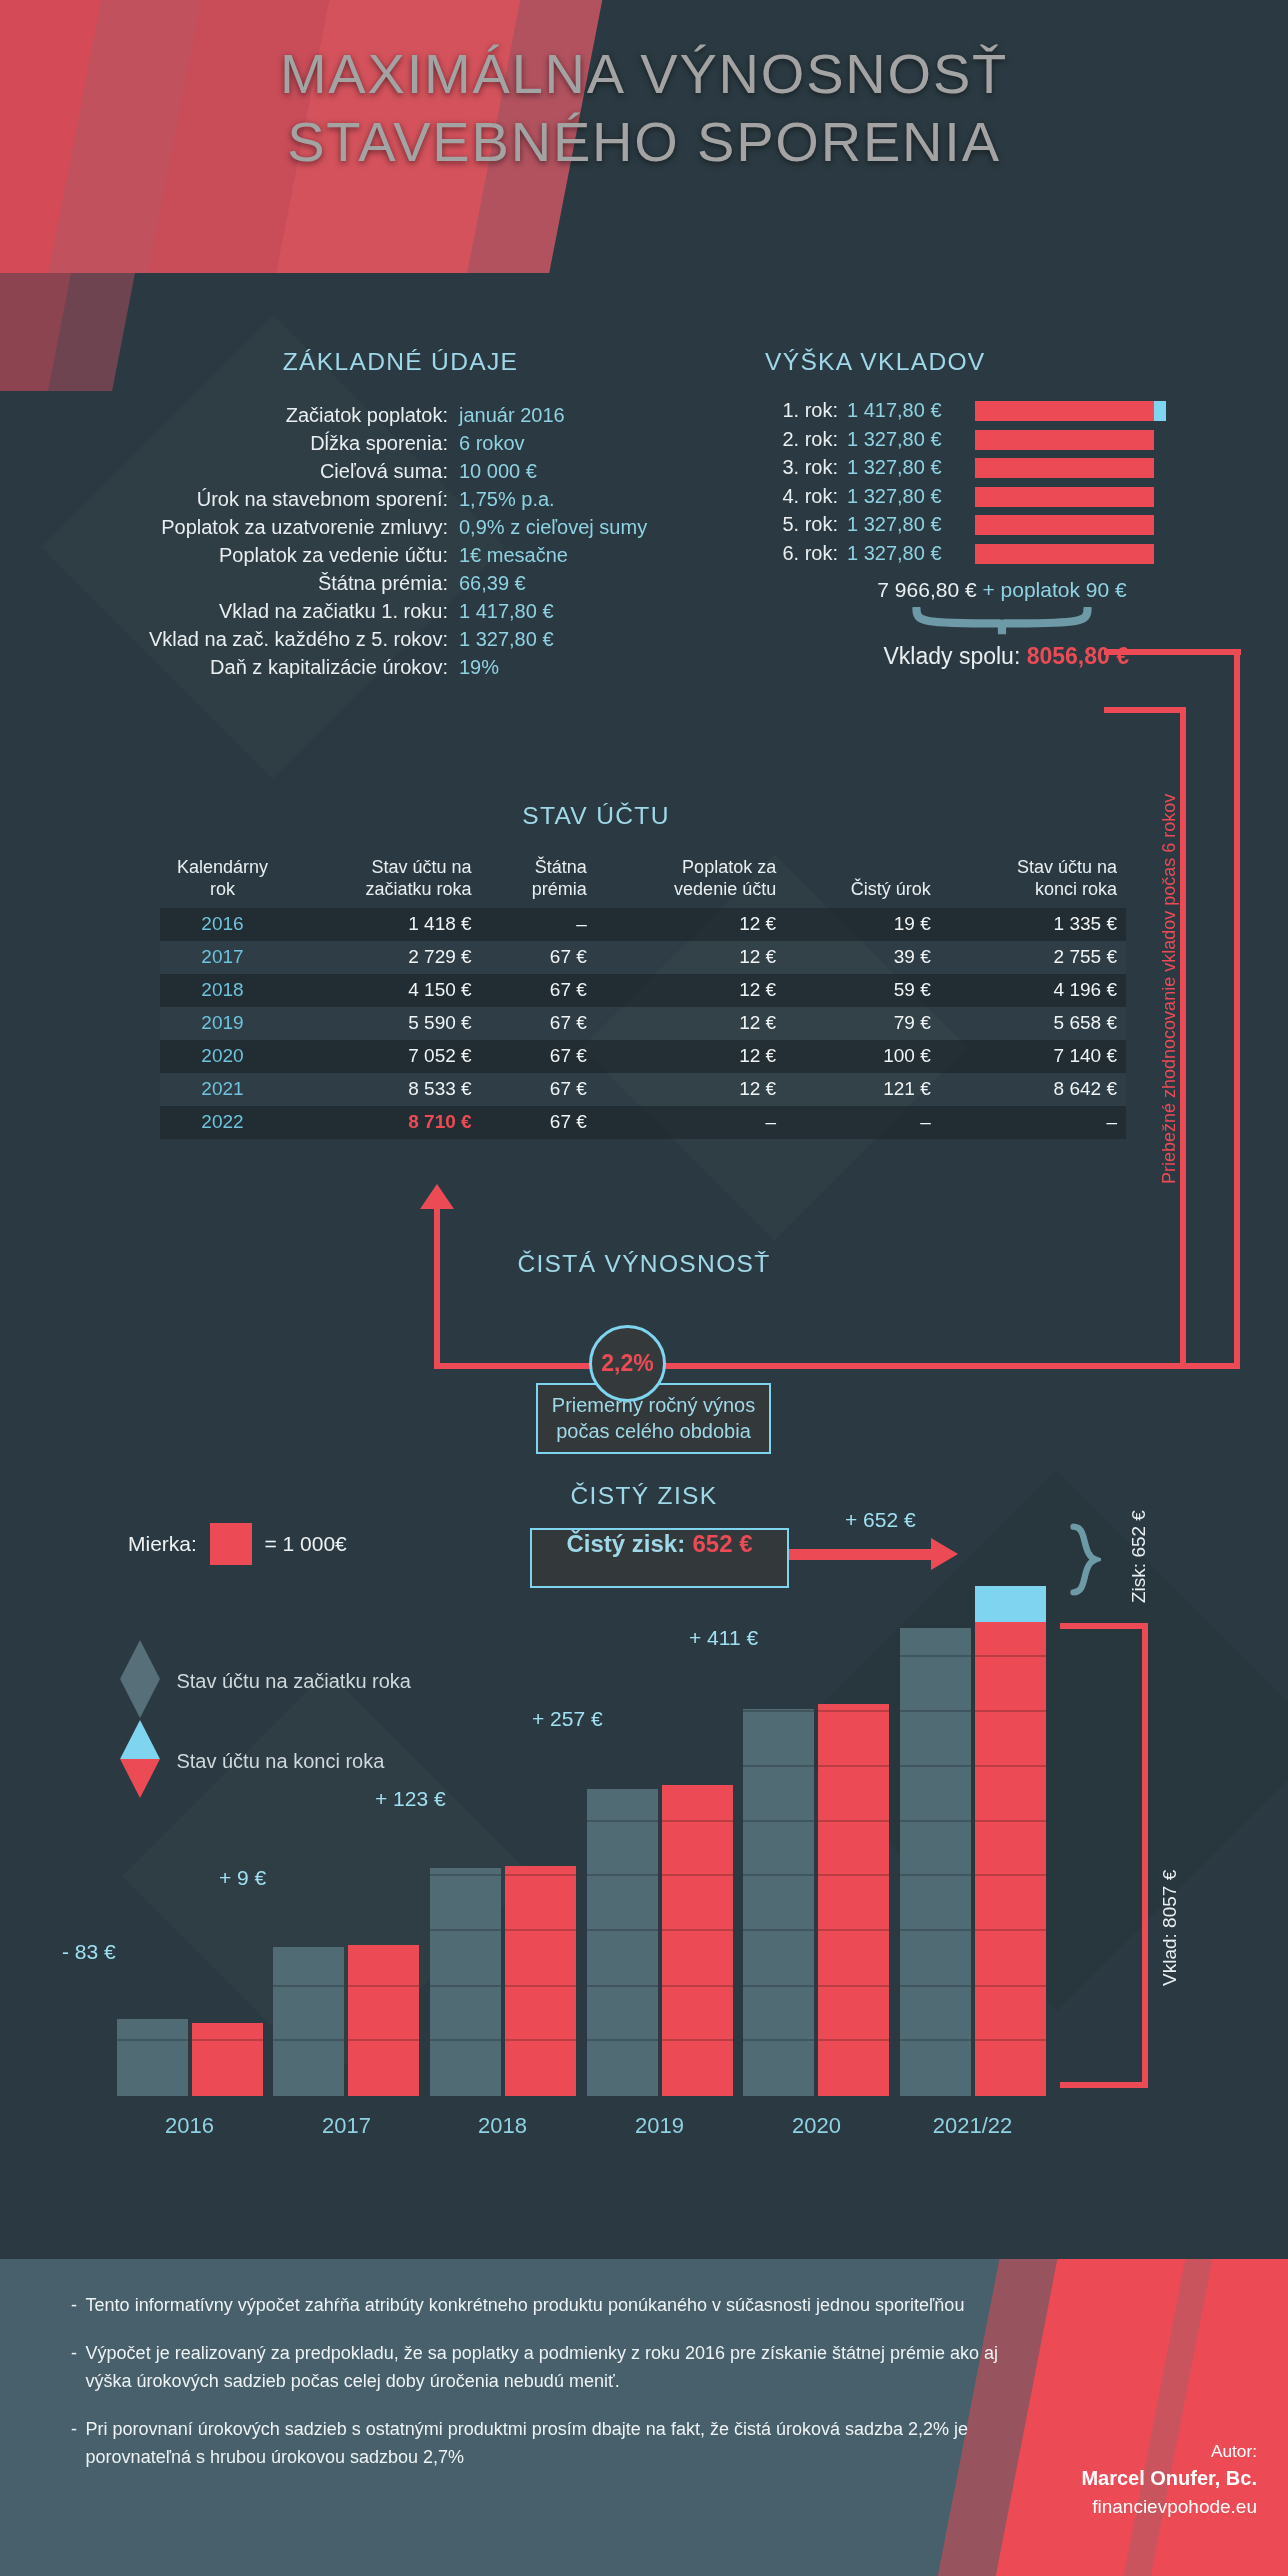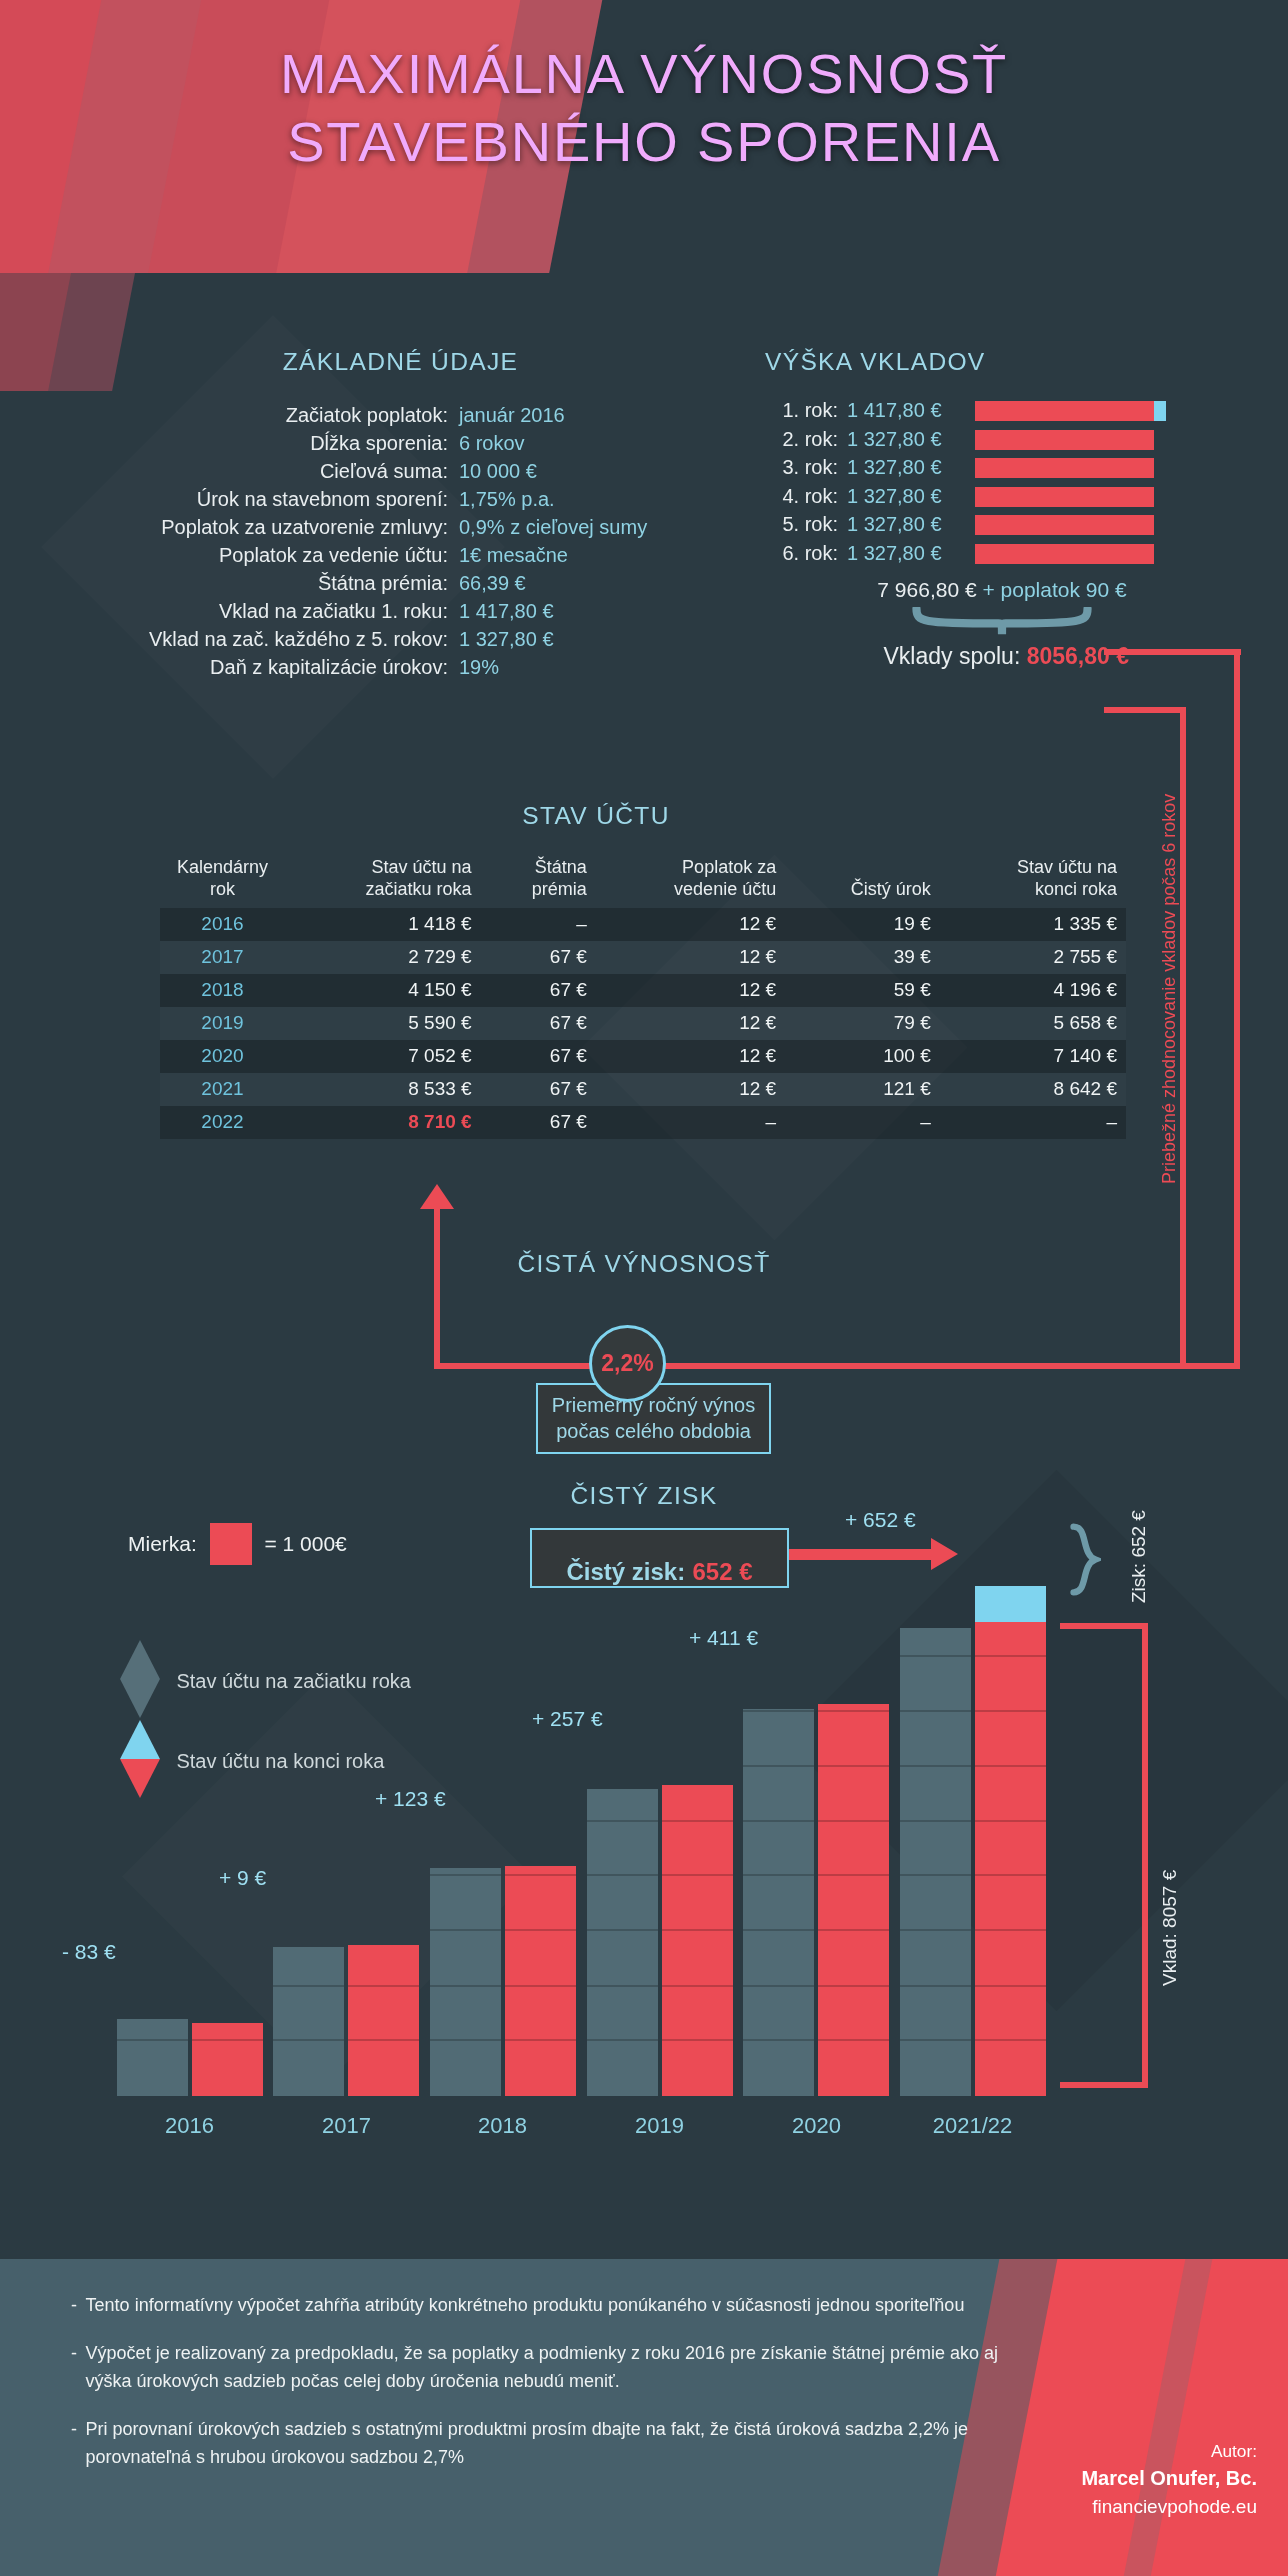--- a/index.html
+++ b/index.html
@@ -8,21 +8,21 @@
 
   
   .bg-base{position:absolute;inset:0;background:#2b3a42;}
   .poly{position:absolute;background:rgba(255,255,255,0.018);}
   .poly2{position:absolute;background:rgba(0,0,0,0.06);}
 
   
   .header{position:absolute;left:0;top:0;width:1288px;height:273px;overflow:hidden;background:#2b3a42;}
   .hstripe{position:absolute;top:-73px;height:437px;transform:skewX(-11deg);}
   .htitle{position:absolute;left:0;top:40px;width:1288px;text-align:center;
-    font-size:56px;letter-spacing:1.8px;color:#f0abfc;font-weight:300;line-height:1.22;
+    font-size:56px;letter-spacing:1.8px;color:#a3a3a3;font-weight:300;line-height:1.22;
     text-shadow:0 1.8px 6.4px rgba(0,0,0,.55);}
   .htitle div{white-space:nowrap;}
 
   
   .footer{position:absolute;left:0;top:2259px;width:1288px;height:317px;overflow:hidden;background:#47606b;}
   .fstripe{position:absolute;top:-55px;height:474px;transform:skewX(-11deg);}
   .fnotes{position:absolute;left:71px;top:33px;width:929px;color:#eef2f3;font-size:18px;line-height:1.55;}
   .fnote{margin-bottom:20px;display:flex;}
   .fdash{width:14.6px;flex:none;}
   .fauthor{position:absolute;right:31px;top:180px;text-align:right;color:#fff;line-height:1.45;}
@@ -77,21 +77,21 @@
   #cv-title{left:0;top:1250px;width:1288px;text-align:center;}
   .circle{position:absolute;left:589px;top:1325px;width:71px;height:71px;border-radius:50%;
     background:#343a3c;border:3.6px solid #7fd4ef;display:flex;align-items:center;justify-content:center;
     color:#ec4b55;font-size:23px;font-weight:bold;z-index:6;}
   .cvbox{position:absolute;left:536px;top:1383px;width:231px;background:#33383a;border:2.7px solid #7fd4ef;
     padding:7.3px 0;text-align:center;color:#9fd8e8;font-size:20px;line-height:1.3;z-index:5;}
 
   
   #cz-title{left:0;top:1482px;width:1288px;text-align:center;}
   .czbox{position:absolute;left:530px;top:1528px;width:255px;height:56px;background:#33383a;border:2.7px solid #7fd4ef;
-    display:flex;align-items:flex-end;justify-content:center;font-size:24px;color:#9fd8e8;font-weight:bold;z-index:6;}
+    display:flex;align-items:flex-start;justify-content:center;font-size:24px;color:#9fd8e8;font-weight:bold;z-index:6;}
   .czbox .red{margin-left:7.3px;}
 
   
   .mierka{position:absolute;left:128px;top:1523px;display:flex;align-items:center;font-size:21px;color:#eef2f3;font-weight:300;}
   .mierka .sw{width:42px;height:42px;background:#ec4b55;margin:0 12.8px;}
   .lg{position:absolute;display:flex;align-items:center;font-size:20px;color:#cfd8db;font-weight:300;}
   .lg .gl{margin-left:16.4px;}
 
   
   #chart{position:absolute;left:0;top:1549px;width:1288px;height:547px;}

